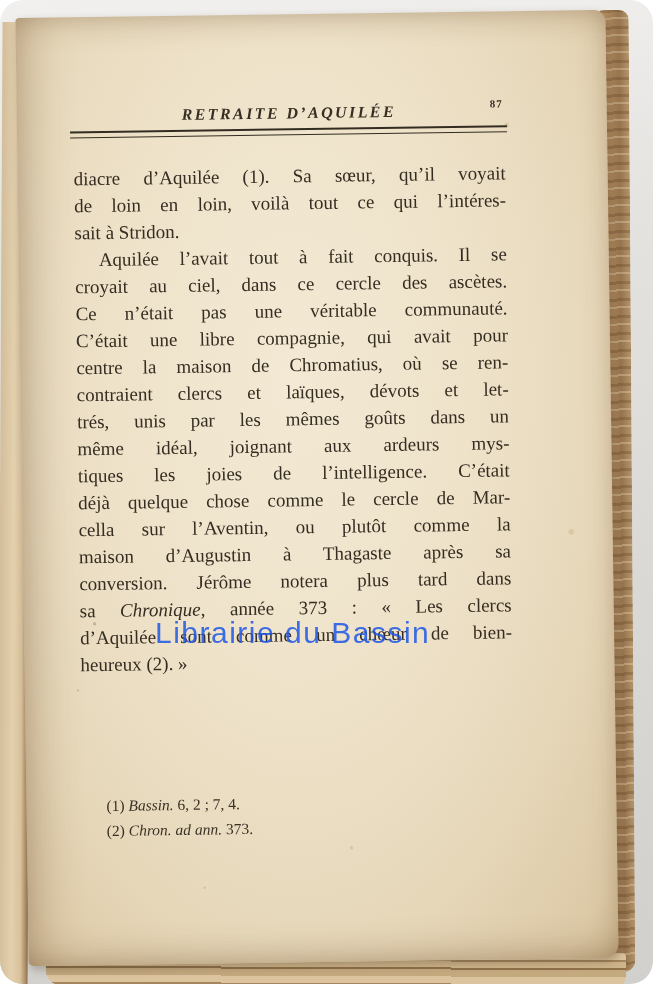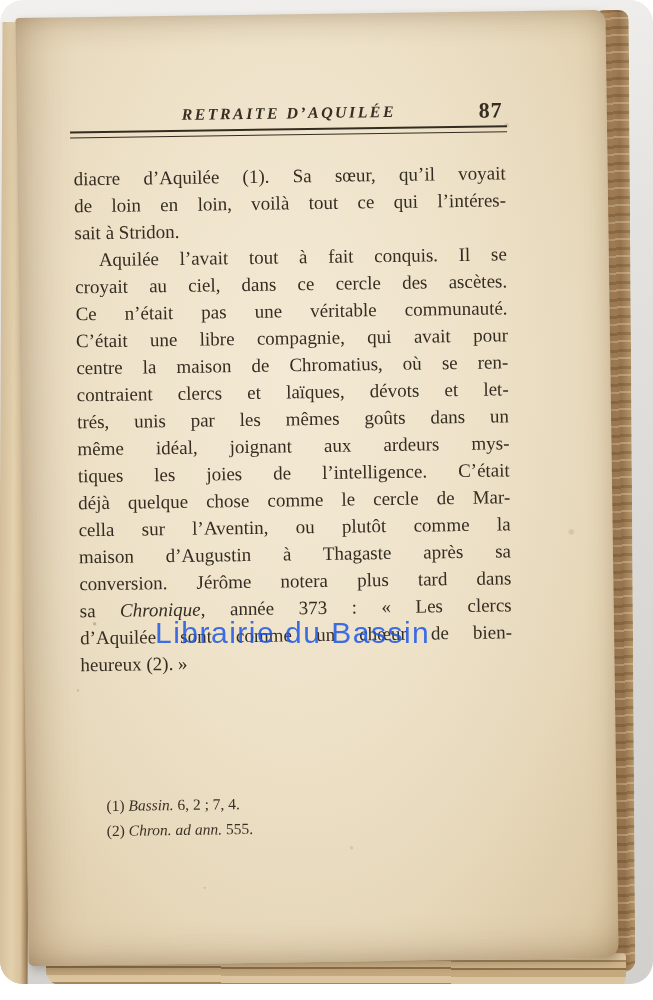--- a/index.html
+++ b/index.html
@@ -69,21 +69,21 @@
     position: absolute; left: 56px; top: 90px; width: 432px; height: 24px;
     color: #362e22;
   }
   .header-title {
     display: block; text-align: center;
     font-style: italic; font-weight: 700; font-size: 16px; letter-spacing: 2.4px;
     white-space: nowrap;
   }
   .page-number {
     position: absolute; right: 2px; top: -4px;
-    font-weight: 700; font-size: 22px; letter-spacing: 1px; font-style: normal;
+    font-weight: 700; font-size: 11px; letter-spacing: 1px; font-style: normal;
   }
   .header-rule {
     position: absolute; left: 53px; top: 114px; width: 437px; height: 3.5px;
     border-top: 2.6px solid #332c21; border-bottom: 1.6px solid #332c21;
   }
   .body-text {
     position: absolute; left: 56px; top: 148px; width: 432px;
     font-size: 19px; color: #362d22;
   }
   .line {
@@ -141,18 +141,18 @@
         <div class="line"><span>cella sur l’Aventin, ou plutôt comme la</span></div>
         <div class="line"><span>maison d’Augustin à Thagaste après sa</span></div>
         <div class="line"><span>conversion. Jérôme notera plus tard dans</span></div>
         <div class="line"><span>sa </span><span class="it">Chronique</span><span>, année 373 : « Les clercs</span></div>
         <div class="line"><span>d’Aquilée sont comme un chœur de bien-</span></div>
         <div class="line end"><span>heureux (2). »</span></div>
       </div>
 
     <div class="footnotes">
         <div class="fn-line"><span>(1) </span><span class="it">Bassin.</span><span> 6, 2 ; 7, 4.</span></div>
-        <div class="fn-line"><span>(2) </span><span class="it">Chron. ad ann.</span><span> 555.</span></div>
+        <div class="fn-line"><span>(2) </span><span class="it">Chron. ad ann.</span><span> 373.</span></div>
       </div>
   </div>
 
   <div class="watermark-overlay" style="color: rgb(27, 86, 230); opacity: 0.84;">Librairie du Bassin</div>
 </div>
 
 </body></html>

